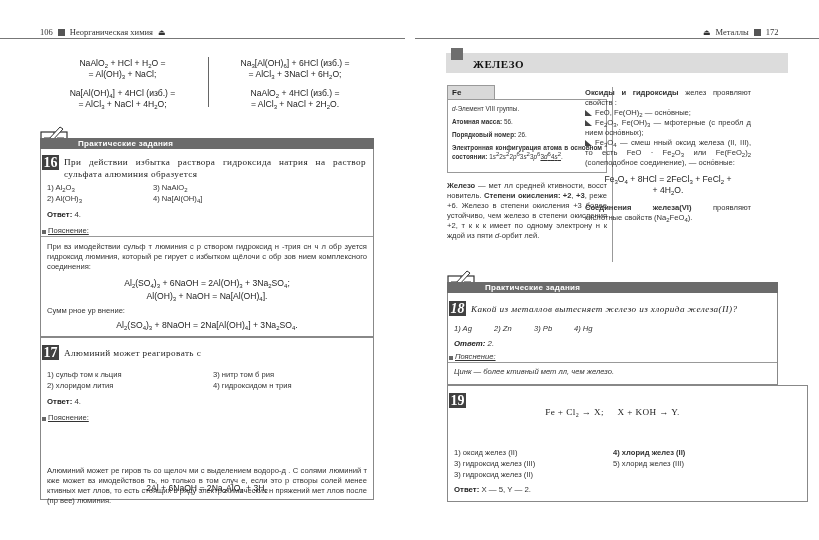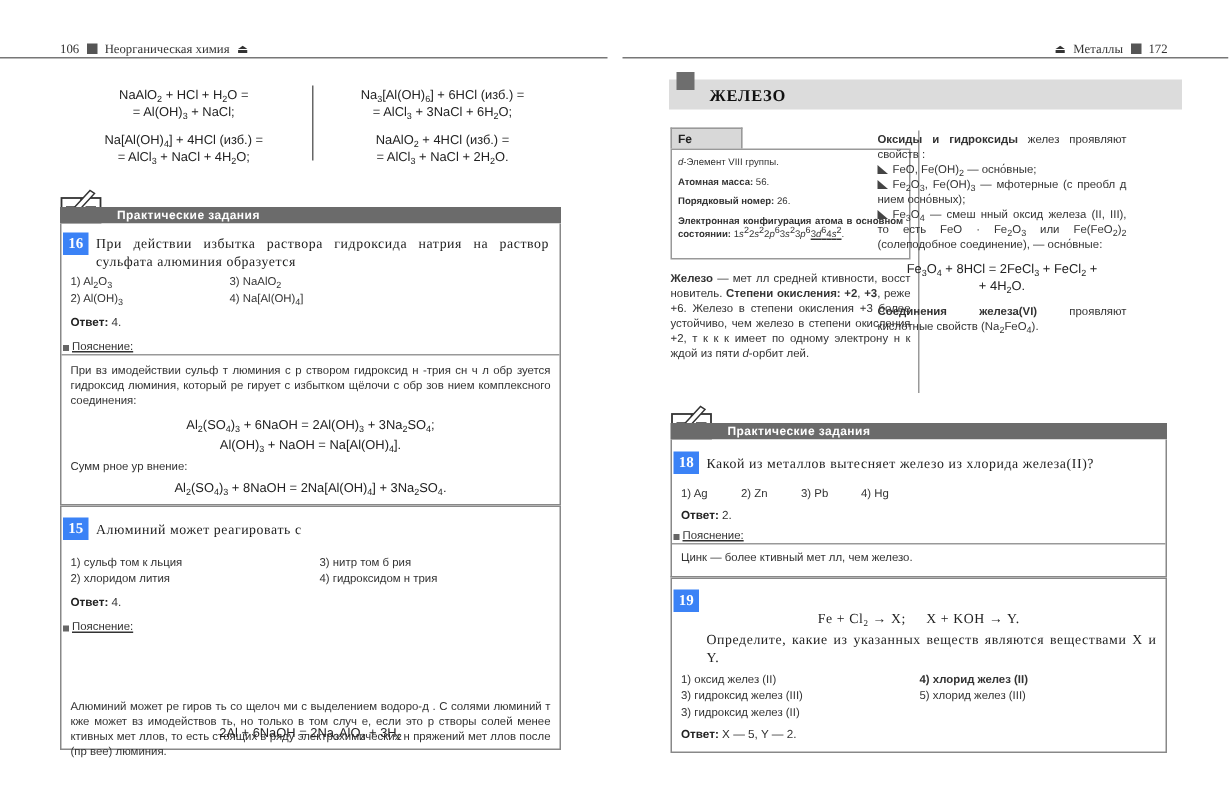--- a/index.html
+++ b/index.html
@@ -10,21 +10,21 @@
   .running { position:absolute; top:27px; font-size:8.5px; font-family:"Liberation Serif", serif; color:#333; display:flex; align-items:center; gap:5px; }
   .sq { display:inline-block; width:7px; height:7px; background:#555; }
   .eq { font-size:8.6px; line-height:11px; text-align:center; color:#222; }
   sub { font-size:6px; vertical-align:-2px; line-height:0; }
   sup { font-size:6px; vertical-align:3px; line-height:0; }
   .vsep { position:absolute; width:1px; background:#666; }
 
   .pz-head { position:absolute; height:11px; background:#6b6b6b; color:#fff; font-size:8px; font-weight:bold; line-height:11px; padding-left:38px; box-sizing:border-box; letter-spacing:0.3px; }
   .pz-icon { position:absolute; width:30px; height:24px; }
   .box { position:absolute; border:1px solid #888; border-top:none; box-sizing:border-box; background:#fff; }
-  .num { position:absolute; width:17px; height:15px; background:#3b82f6; color:#fff; font-family:"Liberation Serif", serif; font-size:10px; font-weight:bold; text-align:center; line-height:15px; }
+  .num { position:absolute; width:17px; height:15px; background:#404040; color:#fff; font-family:"Liberation Serif", serif; font-size:14px; font-weight:bold; text-align:center; line-height:15px; }
   .qtext { font-family:"Liberation Serif", serif; font-size:9.2px; line-height:12px; color:#222; letter-spacing:0.4px; }
   .opt { font-size:7.6px; line-height:10px; color:#333; }
   .ans { font-size:7.8px; color:#333; }
   .ans b { color:#222; }
   .expl-label { font-size:7.6px; color:#333; text-decoration:underline; position:relative; }
   .expl-label::before { content:""; position:absolute; left:-6px; top:4px; width:4px; height:4px; background:#666; }
   .expl { font-size:7.6px; line-height:10px; color:#333; text-align:justify; }
   .hline { position:absolute; height:1px; background:#999; }
 
   .title-bar { position:absolute; background:#dcdcdc; }
@@ -89,21 +89,21 @@
   <div class="abs expl-label" style="left:7px; top:77px;">Пояснение:</div>
   <div class="hline" style="left:0; top:87px; width:332px;"></div>
   <div class="abs expl" style="left:6px; top:93px; width:320px;">При вз имодействии сульф т люминия с р створом гидроксид н -трия сн ч л обр зуется гидроксид люминия, который ре гирует с избытком щёлочи с обр зов нием комплексного соединения:</div>
   <div class="abs eq" style="left:0; top:129px; width:332px;">Al<sub>2</sub>(SO<sub>4</sub>)<sub>3</sub> + 6NaOH = 2Al(OH)<sub>3</sub> + 3Na<sub>2</sub>SO<sub>4</sub>;</div>
   <div class="abs eq" style="left:0; top:142px; width:332px;">Al(OH)<sub>3</sub> + NaOH = Na[Al(OH)<sub>4</sub>].</div>
   <div class="abs expl" style="left:6px; top:157px;">Сумм рное ур внение:</div>
   <div class="abs eq" style="left:0; top:171px; width:332px;">Al<sub>2</sub>(SO<sub>4</sub>)<sub>3</sub> + 8NaOH = 2Na[Al(OH)<sub>4</sub>] + 3Na<sub>2</sub>SO<sub>4</sub>.</div>
 </div>
 
 <div class="box" style="left:40px; top:337px; width:334px; height:163px; border-top:1px solid #888;">
-  <div class="num" style="left:1px; top:7px;">15</div>
+  <div class="num" style="left:1px; top:7px;">17</div>
   <div class="abs qtext" style="left:23px; top:9px;">Алюминий может реагировать с</div>
   <div class="abs opt" style="left:6px; top:32px;">1) сульф том к льция</div>
   <div class="abs opt" style="left:6px; top:43px;">2) хлоридом лития</div>
   <div class="abs opt" style="left:172px; top:32px;">3) нитр том б рия</div>
   <div class="abs opt" style="left:172px; top:43px;">4) гидроксидом н трия</div>
   <div class="abs ans" style="left:6px; top:59px;"><b>Ответ:</b> <span>4.</span></div>
   <div class="abs expl-label" style="left:7px; top:75px;">Пояснение:</div>
   <div class="abs expl" style="left:6px; top:87px; width:320px;margin-top:41px;">Алюминий может ре гиров ть со щелоч ми с выделением водоро-д . С солями люминий т кже может вз имодействов ть, но только в том случ е, если это р створы солей менее ктивных мет ллов, то есть стоящих в ряду электрохимических н пряжений мет ллов после (пр вее) люминия.</div>
   <div class="abs eq" style="left:0; top:145px; width:332px;">2Al + 6NaOH = 2Na<sub>3</sub>AlO<sub>3</sub> + 3H<sub>2</sub></div>
 </div>
@@ -149,36 +149,35 @@
   <line x1="4" y1="12" x2="11" y2="12" stroke="#333"></line>
     <line x1="4" y1="16" x2="11" y2="16" stroke="#333"></line>
     <line x1="4" y1="20" x2="11" y2="20" stroke="#333"></line>
   <line x1="17" y1="12" x2="24" y2="12" stroke="#333"></line>
     <line x1="17" y1="16" x2="24" y2="16" stroke="#333"></line>
     <line x1="17" y1="20" x2="24" y2="20" stroke="#333"></line>
   <path d="M8 14 L20 1 L23 3 L11 16 Z" fill="#fff" stroke="#333" stroke-width="1"></path>
 </svg>
 <div class="pz-head" style="left:447px; top:282px; width:331px;">Практические задания</div>
 
-<div class="box" style="left:447px; top:293px; width:331px; height:92px;">
+<div class="box" style="left:447px; top:293px; width:331px; height:92px;font-style:italic;">
   <div class="num" style="left:1px; top:8px;">18</div>
   <div class="abs qtext" style="left:23px; top:10px;">Какой из металлов вытесняет железо из хлорида железа(II)?</div>
   <div class="abs opt" style="left:6px; top:31px;">1) Ag</div>
   <div class="abs opt" style="left:46px; top:31px;">2) Zn</div>
   <div class="abs opt" style="left:86px; top:31px;">3) Pb</div>
   <div class="abs opt" style="left:126px; top:31px;">4) Hg</div>
   <div class="abs ans" style="left:6px; top:46px;"><b>Ответ:</b> <span>2.</span></div>
   <div class="abs expl-label" style="left:7px; top:59px;">Пояснение:</div>
   <div class="hline" style="left:0; top:69px; width:329px;"></div>
   <div class="abs expl" style="left:6px; top:74px;">Цинк — более ктивный мет лл, чем железо.</div>
 </div>
 
-<div class="box" style="left:447px; top:385px; width:331px; height:117px; border-top:1px solid #888;">
+<div class="box" style="left:447px; top:385px; width:361px; height:117px; border-top:1px solid #888;">
   <div class="num" style="left:1px; top:7px;">19</div>
   <div class="abs qtext" style="left:0; top:20px; width:329px; text-align:center;">Fe + Cl<sub>2</sub> → X; &nbsp;&nbsp;&nbsp; X + KOH → Y.</div>
-  <div class="abs qtext" style="left:23px; top:34px; width:300px; text-align:justify;">Определите, какие из указанных веществ являются веществами X и Y.</div>
   <div class="abs opt" style="left:6px; top:62px;">1) оксид желез (II)</div>
   <div class="abs opt" style="left:6px; top:73px;">3) гидроксид желез (III)</div>
   <div class="abs opt" style="left:6px; top:84px;">3) гидроксид желез (II)</div>
   <div class="abs opt" style="left:165px; top:62px;font-weight:bold;">4) хлорид желез (II)</div>
   <div class="abs opt" style="left:165px; top:73px;">5) хлорид желез (III)</div>
   <div class="abs ans" style="left:6px; top:99px;"><b>Ответ:</b> <span>X — 5, Y — 2.</span></div>
 </div>
 
 </body></html>

